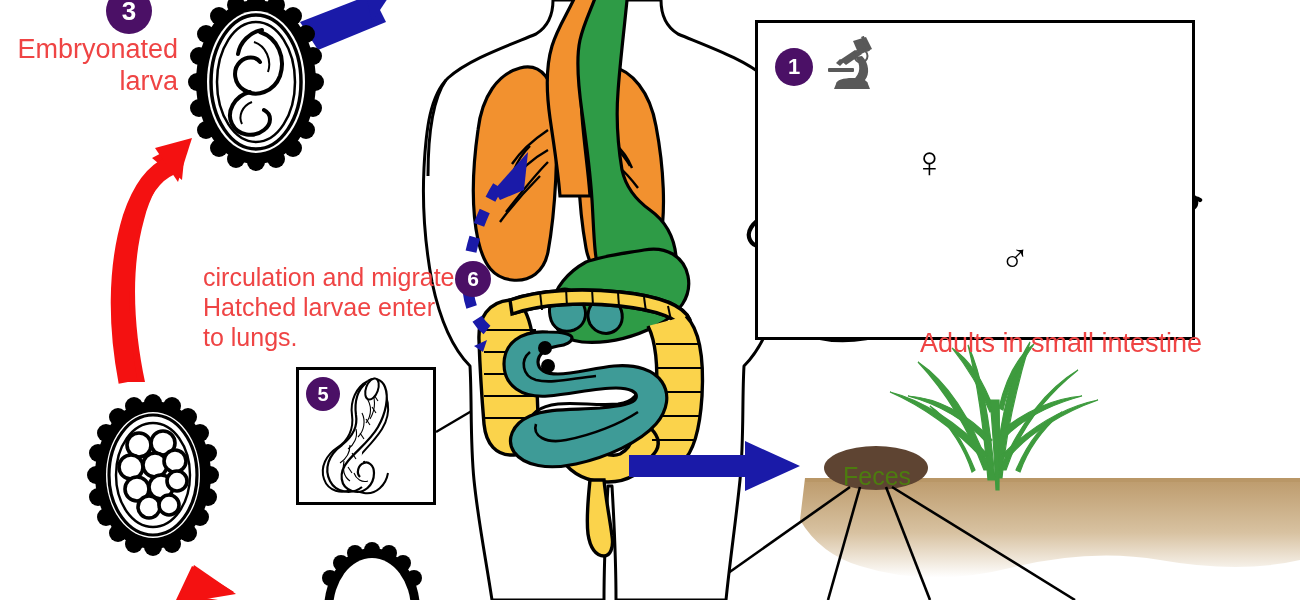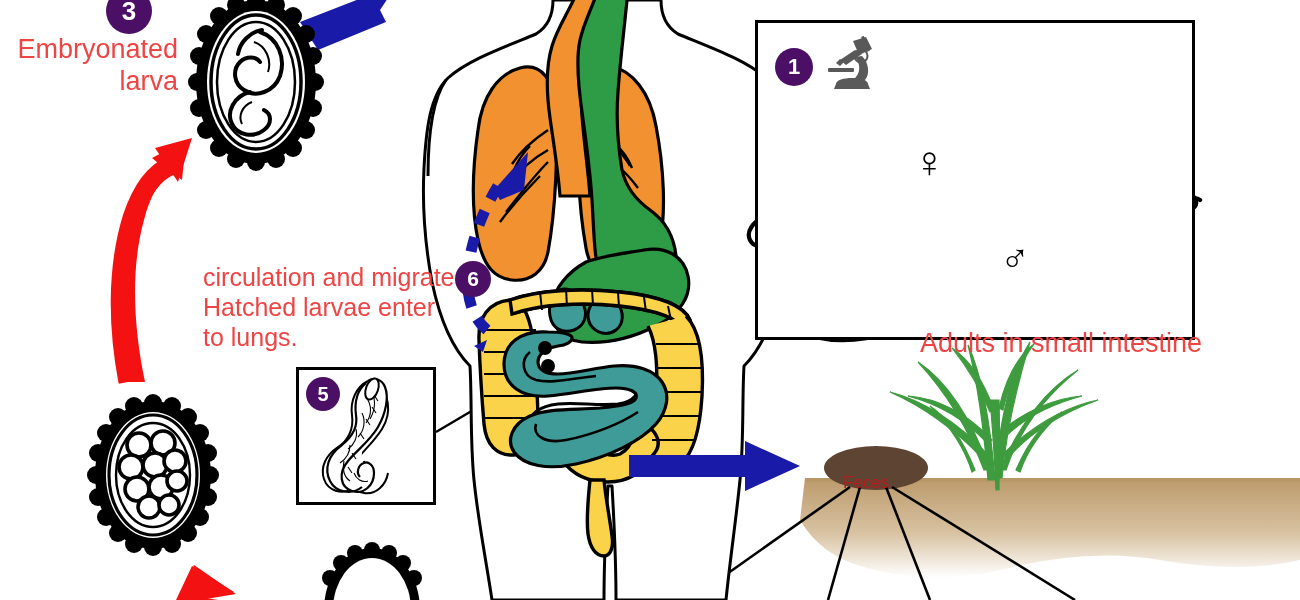--- a/index.html
+++ b/index.html
@@ -27,21 +27,21 @@
     font-size:27px;line-height:1.18;
   }
   .cap.hatched{
     left:203px;top:262px;width:255px;text-align:left;
     font-size:25px;line-height:1.2;
   }
   .cap.adults{
     left:920px;top:296px;font-size:27px;margin-top:32px;
   }
   .cap.feces{
-    left:843px;top:473px;font-size:17px;color:#b91c1c;
+    left:843px;top:462px;font-size:25px;color:#4d7c0f;
   }
 
   .panel{
     position:absolute;border:3px solid #000;background:#fff;box-sizing:border-box;
   }
   .panel.p1{left:755px;top:20px;width:440px;height:320px;}
   .panel.p5{left:296px;top:367px;width:140px;height:138px;}
 </style>
 </head>
 <body>

